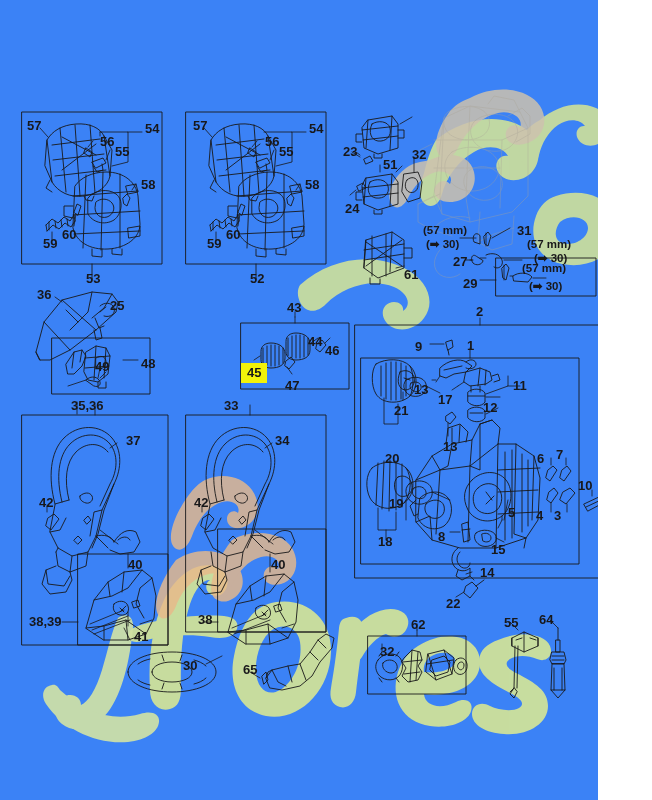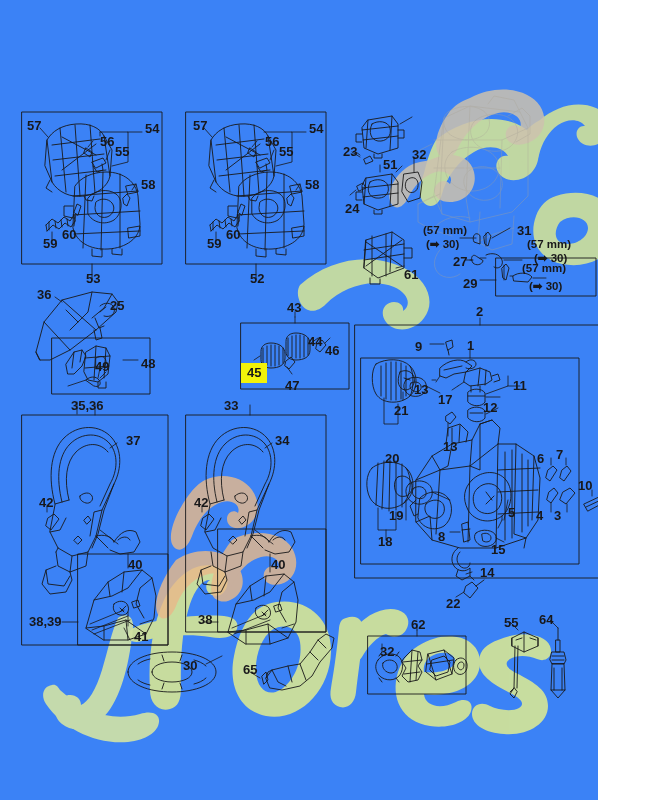--- a/index.html
+++ b/index.html
@@ -738,21 +738,21 @@
       <div class="lbl" style="left: 414px; top: 383px;">13</div>
       <div class="lbl" style="left: 438px; top: 393px;">17</div>
       <div class="lbl" style="left: 513px; top: 379px;">11</div>
       <div class="lbl" style="left: 483px; top: 401px;">12</div>
       <div class="lbl" style="left: 394px; top: 404px;">21</div>
       <div class="lbl" style="left: 385px; top: 452px;">20</div>
       <div class="lbl" style="left: 443px; top: 440px;">13</div>
       <div class="lbl" style="left: 537px; top: 452px;">6</div>
       <div class="lbl" style="left: 556px; top: 448px;">7</div>
       <div class="lbl" style="left: 578px; top: 479px;">10</div>
-      <div class="lbl" style="left: 389px; top: 497px; margin-top: 12px;">19</div>
+      <div class="lbl" style="left: 389px; top: 497px;">19</div>
       <div class="lbl" style="left: 536px; top: 509px;">4</div>
       <div class="lbl" style="left: 554px; top: 509px;">3</div>
       <div class="lbl" style="left: 508px; top: 506px;">5</div>
       <div class="lbl" style="left: 378px; top: 535px;">18</div>
       <div class="lbl" style="left: 438px; top: 530px;">8</div>
       <div class="lbl" style="left: 491px; top: 543px;">15</div>
       <div class="lbl" style="left: 480px; top: 566px;">14</div>
       <div class="lbl" style="left: 446px; top: 597px;">22</div>
       <div class="lbl" style="left: 126px; top: 434px; text-align: right;">37</div>
       <div class="lbl" style="left: 39px; top: 496px;">42</div>

